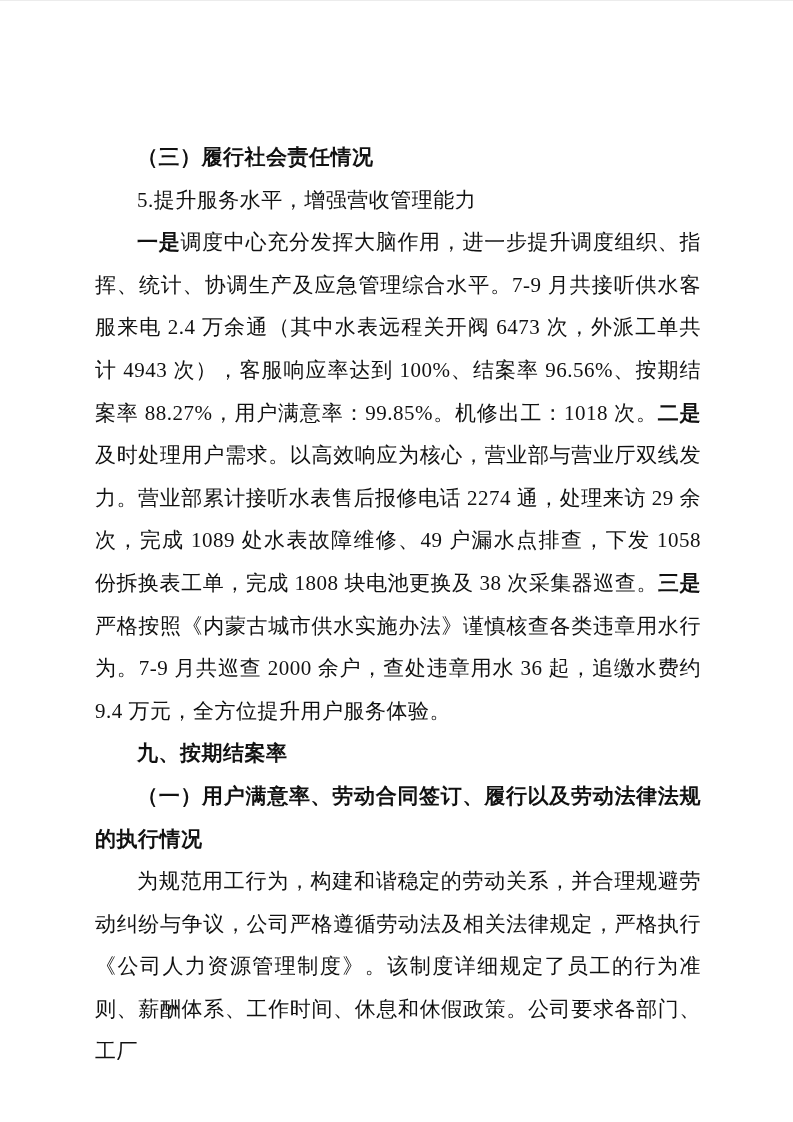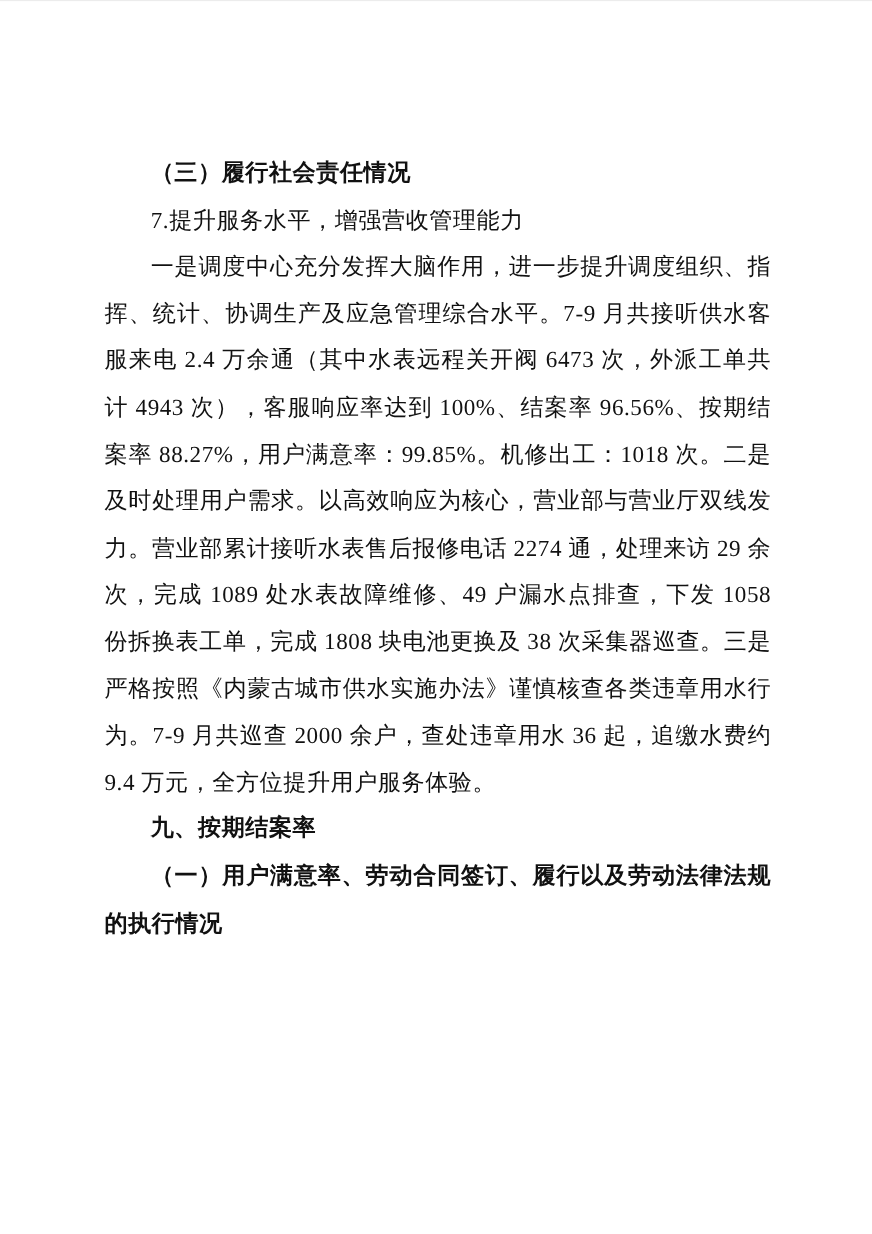--- a/index.html
+++ b/index.html
@@ -44,37 +44,38 @@
     font-size: 21.5px;
   }
   
   .h-hei {
     font-family: "Liberation Sans", "DejaVu Sans", sans-serif;
     font-weight: bold;
     font-size: 22px;
     letter-spacing: 1px;
   }
   .run-b {
-    font-weight: normal;
+    font-weight: bold;
   }
   .run-n {
     font-weight: normal;
   }
 </style>
 </head>
 <body>
 
 <div class="page">
   <div class="content">
 
     <p class="h-kai">（三）履行社会责任情况</p>
 
-    <p>7.提升服务水平，增强营收管理能力</p>
+    <p>5.提升服务水平，增强营收管理能力</p>
 
     <p><b class="run-b">一是</b><span class="run-n">调度中心充分发挥大脑作用，进一步提升调度组织、指挥、统计、协调生产及应急管理综合水平。7-9 月共接听供水客服来电 2.4 万余通（其中水表远程关开阀 6473 次，外派工单共计 4943 次），客服响应率达到 100%、结案率 96.56%、按期结案率 88.27%，用户满意率：99.85%。机修出工：1018 次。</span><b class="run-b">二是</b><span class="run-n">及时处理用户需求。以高效响应为核心，营业部与营业厅双线发力。营业部累计接听水表售后报修电话 2274 通，处理来访 29 余次，完成 1089 处水表故障维修、49 户漏水点排查，下发 1058 份拆换表工单，完成 1808 块电池更换及 38 次采集器巡查。</span><b class="run-b">三是</b><span class="run-n">严格按照《内蒙古城市供水实施办法》谨慎核查各类违章用水行为。7-9 月共巡查 2000 余户，查处违章用水 36 起，追缴水费约 9.4 万元，全方位提升用户服务体验。</span></p>
 
     <p class="h-hei">九、按期结案率</p>
 
     <p class="h-kai">（一）用户满意率、劳动合同签订、履行以及劳动法律法规的执行情况</p>
 
+    <p>为规范用工行为，构建和谐稳定的劳动关系，并合理规避劳动纠纷与争议，公司严格遵循劳动法及相关法律规定，严格执行《公司人力资源管理制度》。该制度详细规定了员工的行为准则、薪酬体系、工作时间、休息和休假政策。公司要求各部门、工厂</p>
 
   </div>
 </div>
 
 </body></html>

